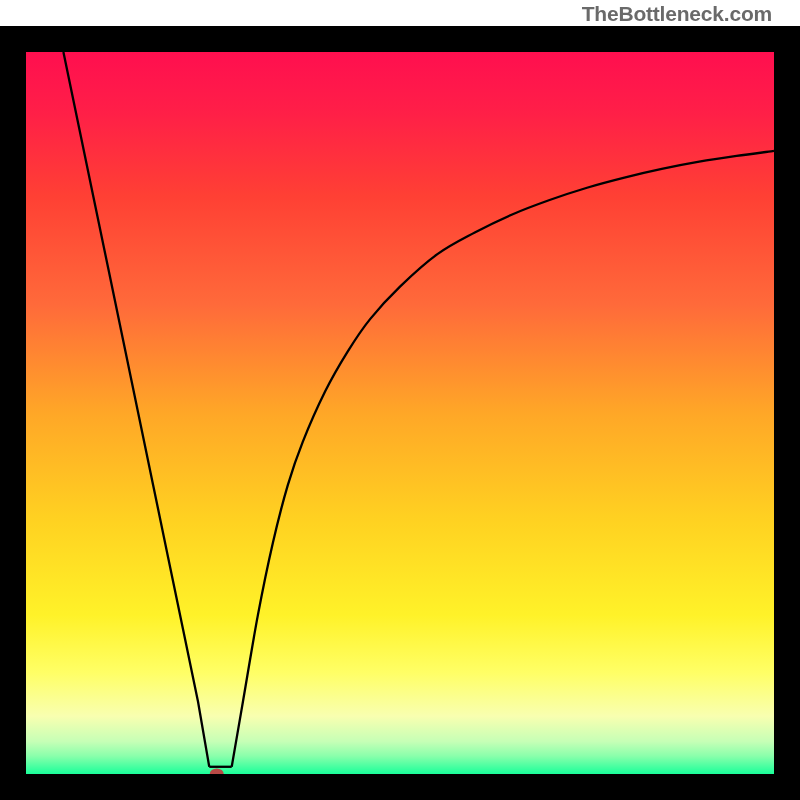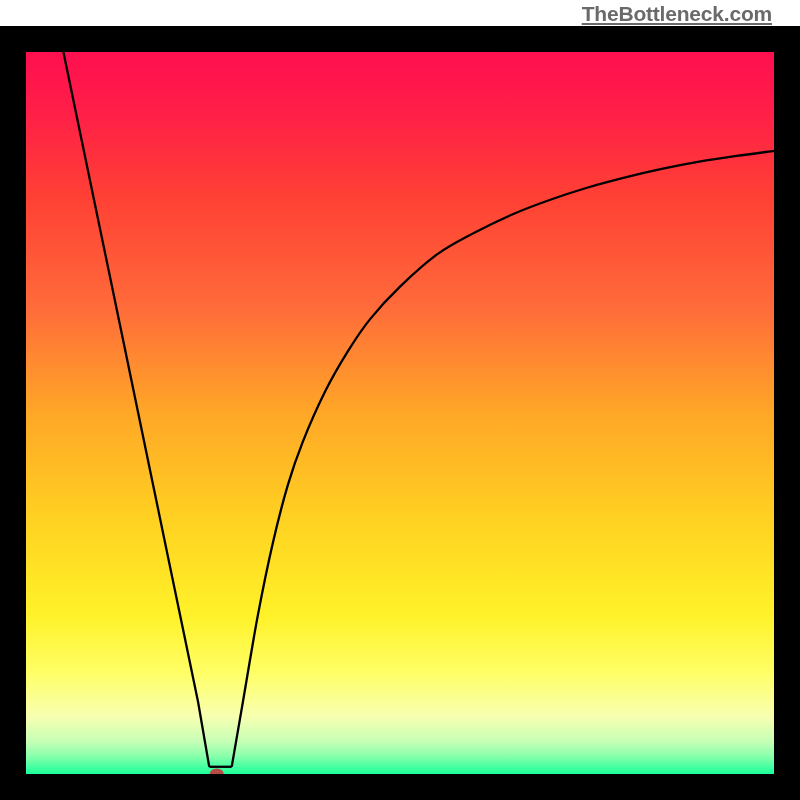--- a/index.html
+++ b/index.html
@@ -25,21 +25,20 @@
     height: 774px;
   }
   .caption {
     position: absolute;
     top: 2px;
     right: 28px;
     font-size: 21px;
     font-weight: 600;
     color: #6a6a6a;
     letter-spacing: -0.2px;
-    text-decoration: underline;
   }
   .plot {
     position: absolute;
     left: 26px;
     top: 52px;
     width: 748px;
     height: 722px;
     display: block;
   }
 </style>

